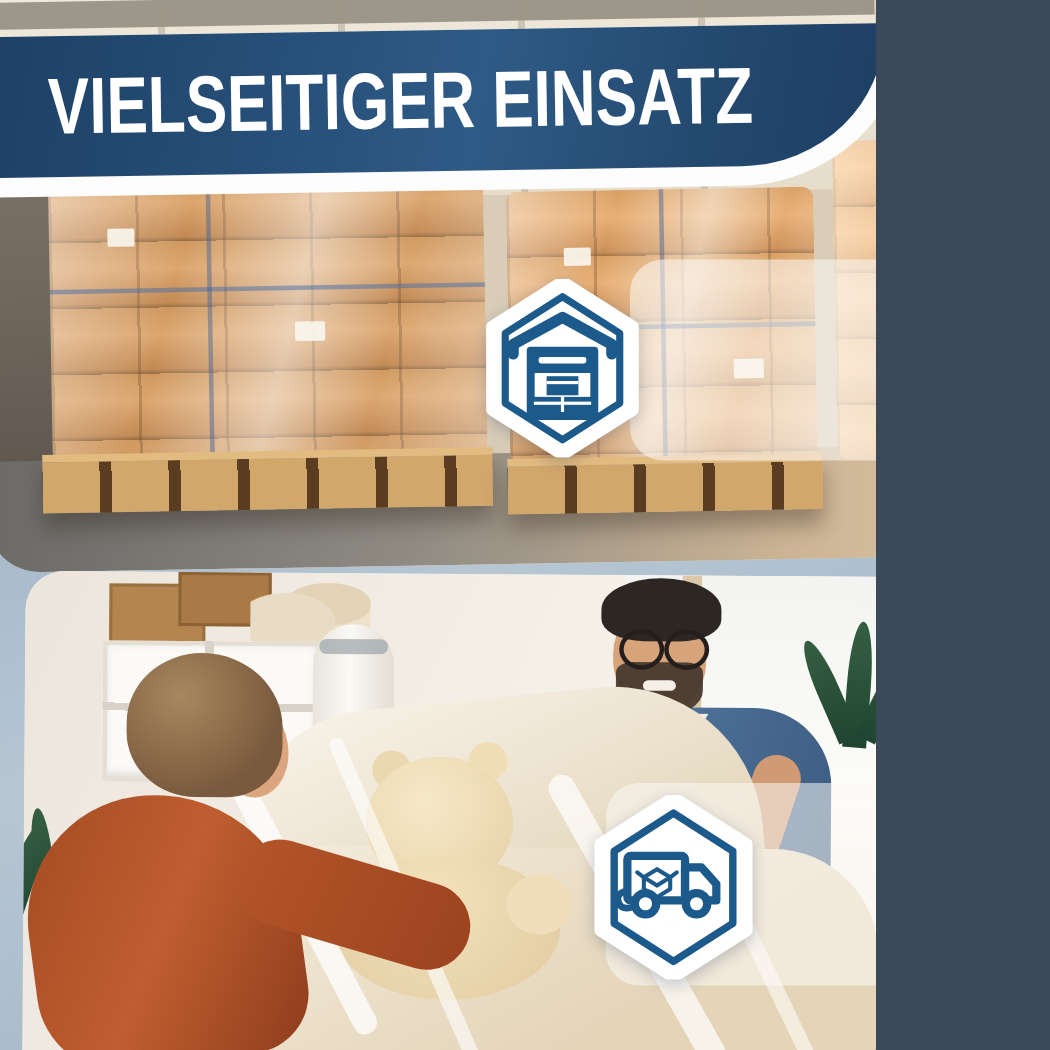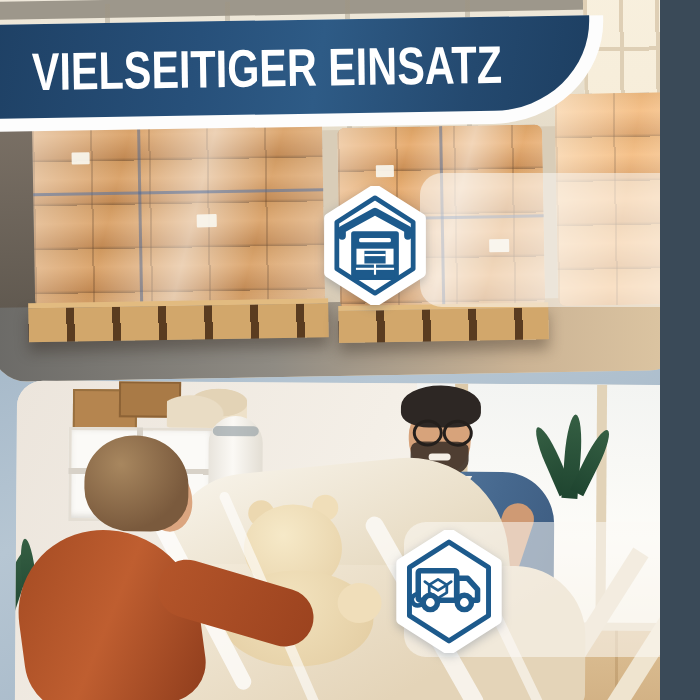--- a/index.html
+++ b/index.html
@@ -1,16 +1,16 @@
 <!DOCTYPE html>
 <html style="--accent: #1565a4;"><head>
 <meta charset="utf-8">
 <style>
   html,body{margin:0;padding:0;background:#3a4a58;}
-  #stage{position:relative;width:660px;height:700px;overflow:hidden;
+  #stage{position:relative;width:584px;height:700px;overflow:hidden;
          font-family:"Liberation Sans",sans-serif;
          background:linear-gradient(155deg,#8da3b9 0%,#9fb3c5 25%,#b6c6d3 55%,#a6b8c8 80%,#9cafc1 100%);}
   .abs{position:absolute;}
   
   .photo-card{position:absolute;overflow:hidden;}
   #photo-top{left:-12px;top:-20px;width:694px;height:396px;border-radius:0 0 36px 36px;
              transform:rotate(-1deg);background:#d9cdb8;}
   #photo-bottom{left:16px;top:383px;width:700px;height:322px;border-radius:26px 26px 0 0;
              transform:rotate(0.4deg);background:#f2ece3;}
   

